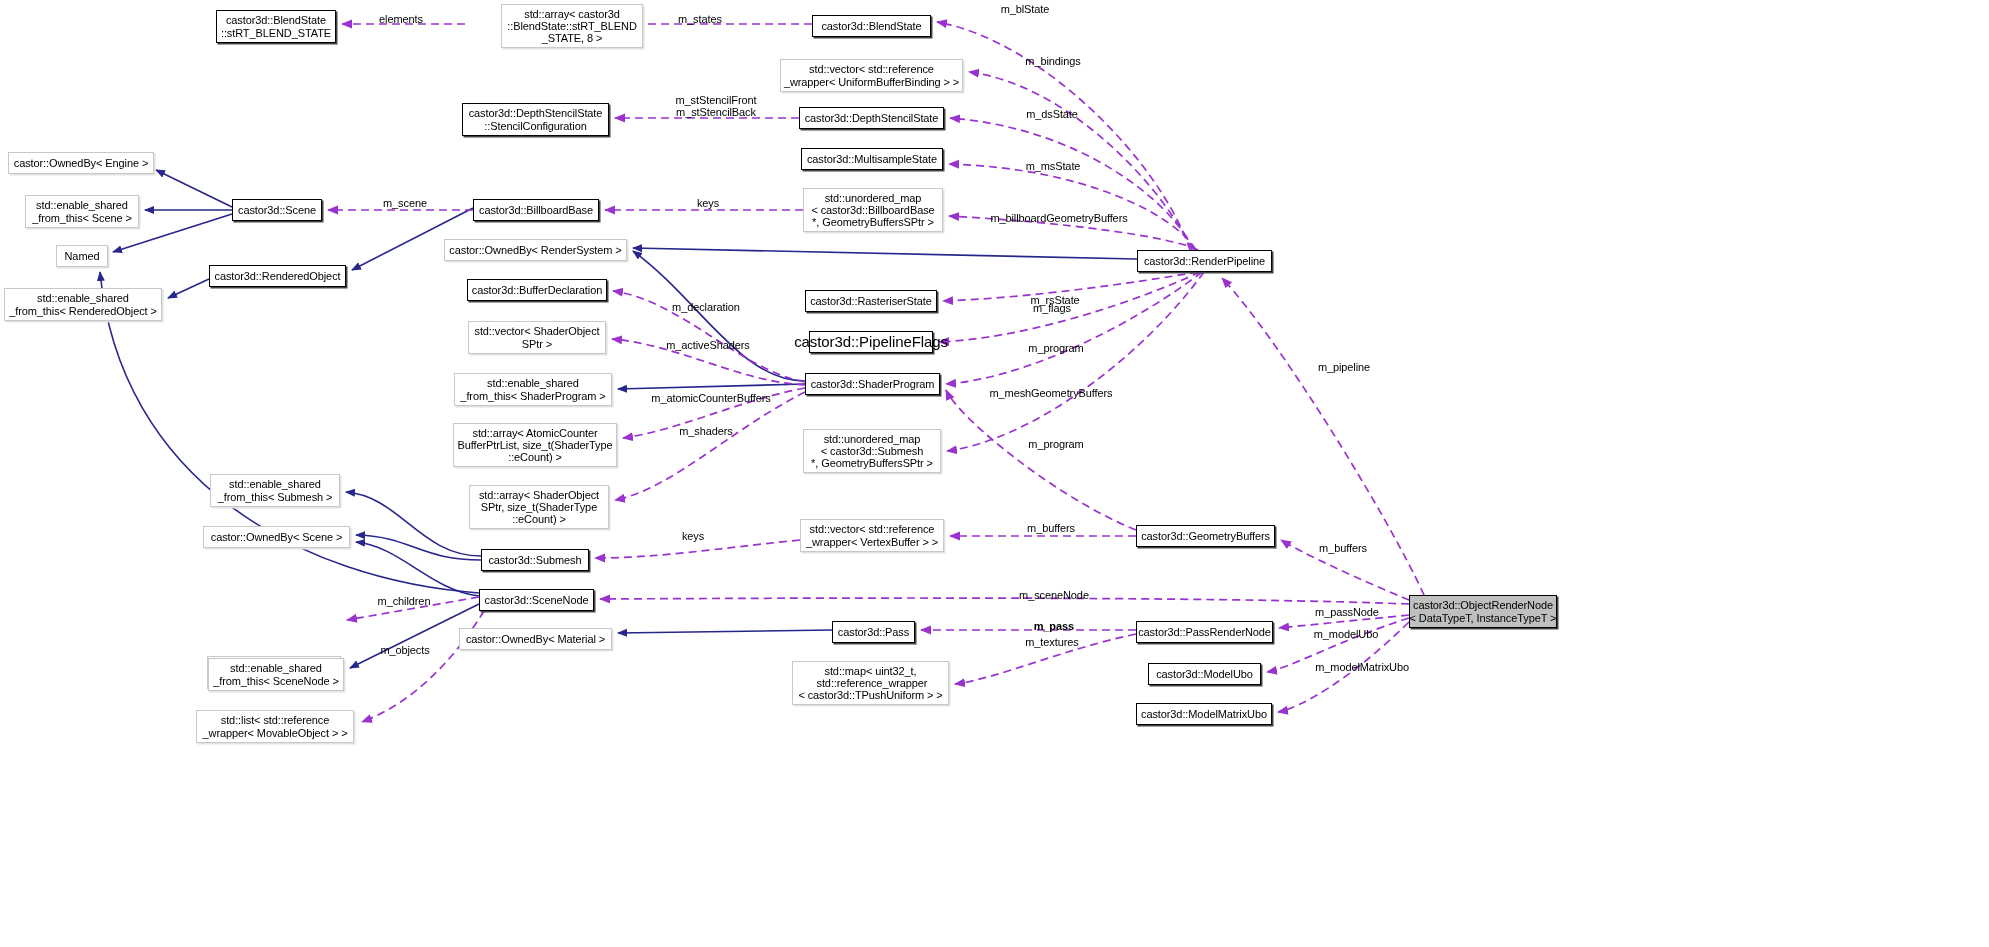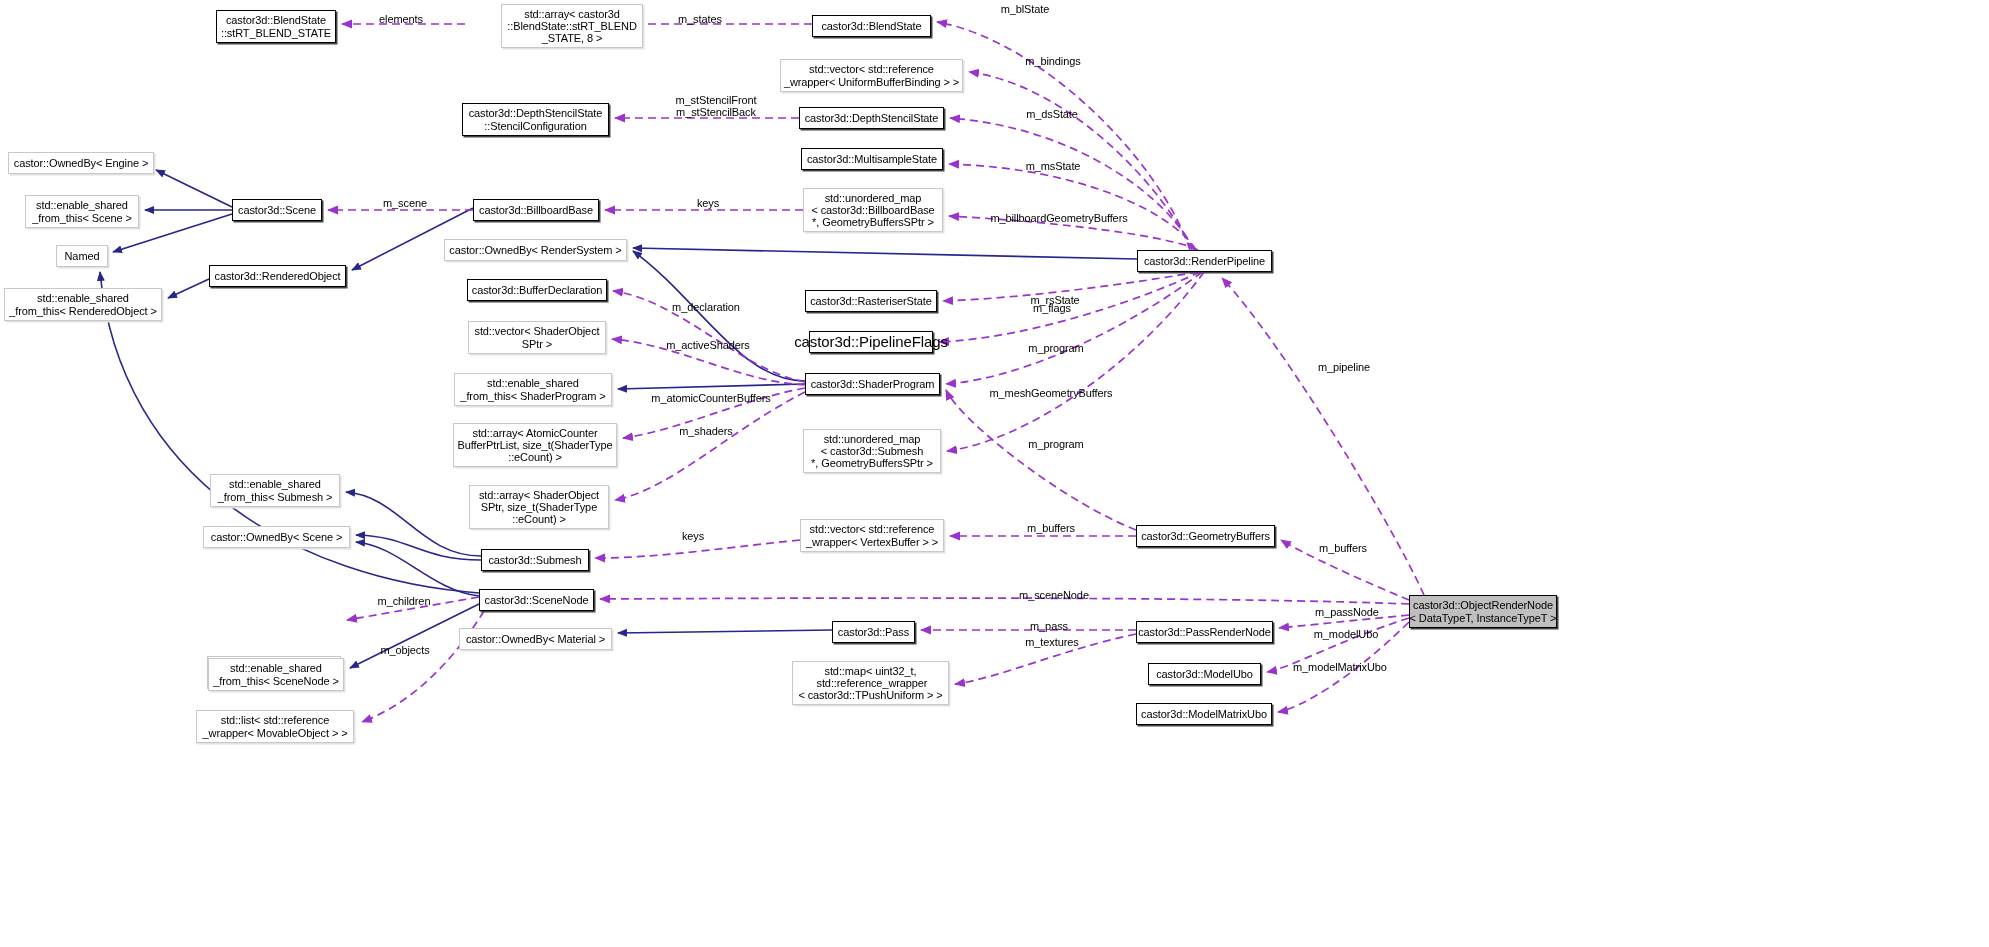--- a/index.html
+++ b/index.html
@@ -214,19 +214,19 @@
       <div class="edge-label" style="left: 638px; top: 392px; width: 146px; font-size: 11px; text-align: center;">m_atomicCounterBuffers</div>
       <div class="edge-label" style="left: 977px; top: 387px; width: 148px; font-size: 11px; text-align: center;">m_meshGeometryBuffers</div>
       <div class="edge-label" style="left: 673px; top: 425px; width: 66px; font-size: 11px; text-align: center;">m_shaders</div>
       <div class="edge-label" style="left: 1020px; top: 438px; width: 72px; font-size: 11px; text-align: center;">m_program</div>
       <div class="edge-label" style="left: 1019px; top: 522px; width: 64px; font-size: 11px; text-align: center;">m_buffers</div>
       <div class="edge-label" style="left: 677px; top: 530px; width: 32px; font-size: 11px; text-align: center;">keys</div>
       <div class="edge-label" style="left: 1311px; top: 542px; width: 64px; font-size: 11px; text-align: center;">m_buffers</div>
       <div class="edge-label" style="left: 1010px; top: 589px; width: 88px; font-size: 11px; text-align: center;">m_sceneNode</div>
       <div class="edge-label" style="left: 370px; top: 595px; width: 68px; font-size: 11px; text-align: center;">m_children</div>
       <div class="edge-label" style="left: 1308px; top: 606px; width: 78px; font-size: 11px; text-align: center;">m_passNode</div>
-      <div class="edge-label" style="left: 1024px; top: 620px; width: 50px; font-size: 11px; text-align: center;">m_pass</div>
+      <div class="edge-label" style="left: 1024px; top: 620px; width: 50px; font-size: 11px; text-align: right; font-weight: bold;">m_pass</div>
       <div class="edge-label" style="left: 1305px; top: 628px; width: 82px; font-size: 11px; text-align: center;">m_modelUbo</div>
       <div class="edge-label" style="left: 1017px; top: 636px; width: 70px; font-size: 11px; text-align: center;">m_textures</div>
       <div class="edge-label" style="left: 373px; top: 644px; width: 64px; font-size: 11px; text-align: center;">m_objects</div>
-      <div class="edge-label" style="left: 1293px; top: 661px; width: 116px; font-size: 11px; text-align: left;">m_modelMatrixUbo</div>
+      <div class="edge-label" style="left: 1293px; top: 661px; width: 116px; font-size: 11px; text-align: right;">m_modelMatrixUbo</div>
     </div>
 </div>
 
 </body></html>

